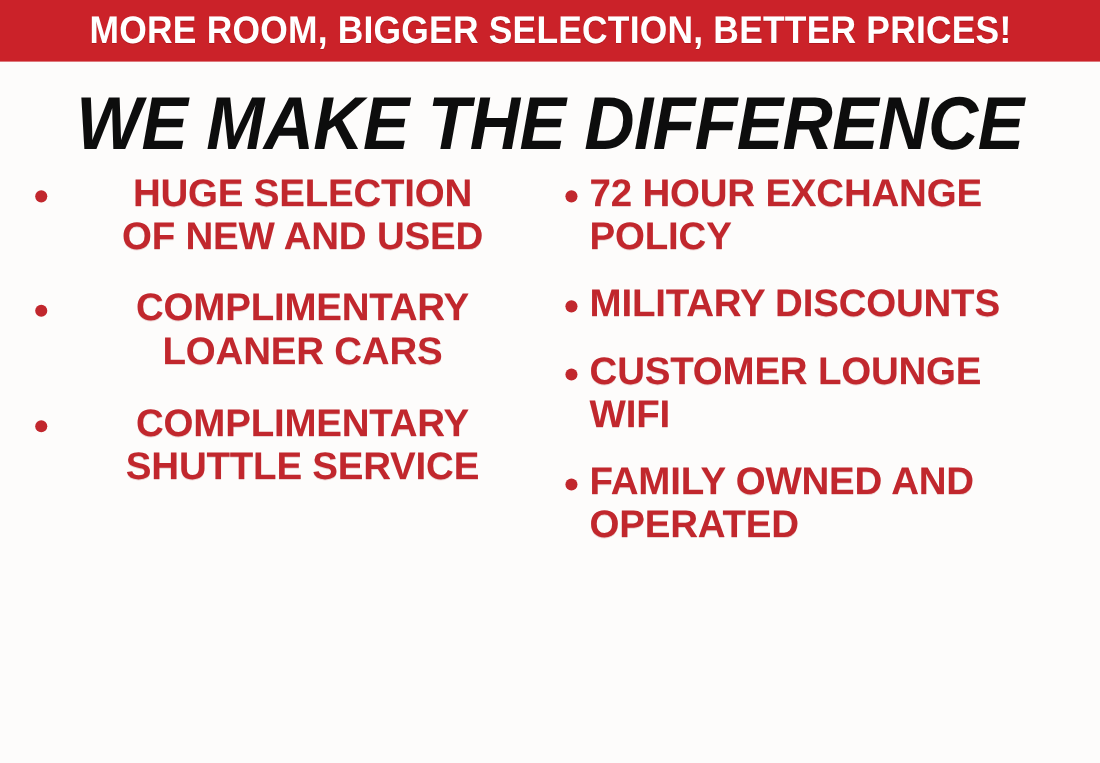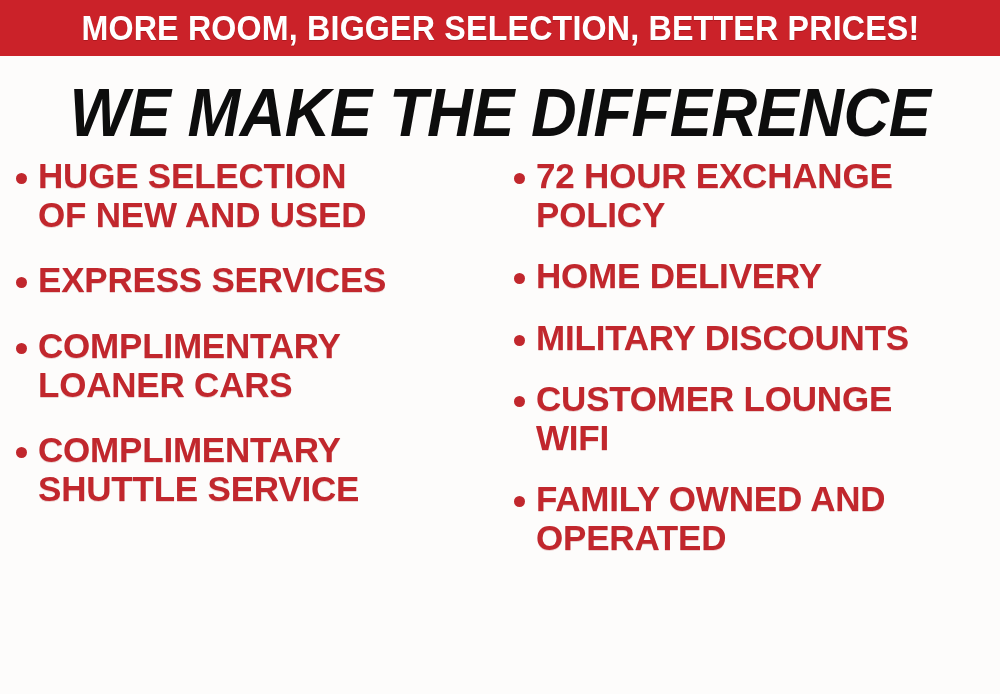--- a/index.html
+++ b/index.html
@@ -84,22 +84,23 @@
     height: 538px;
     display: flex;
     align-items: flex-start;
   }
   .column {
     box-sizing: border-box;
     height: 100%;
   }
   .column-left {
     width: 500px;
-    padding-left: 16px;
+    padding-left: 32px;
     padding-right: 4px;
+    text-align: center;
   }
   .column-right {
     width: 500px;
     padding-left: 14px;
     padding-right: 12px;
   }
 
   .bullet-item {
     display: flex;
     align-items: flex-start;
@@ -146,24 +147,20 @@
   <div class="columns">
 
     <div class="column column-left">
 
       <div class="bullet-item">
         <span class="bullet-dot"></span>
         <span class="bullet-label">HUGE SELECTION
 OF NEW AND USED</span>
       </div>
 
-      <div class="bullet-item">
-        <span class="bullet-dot"></span>
-        <span class="bullet-label">EXPRESS SERVICES</span>
-      </div>
 
 
       <div class="bullet-item">
         <span class="bullet-dot"></span>
         <span class="bullet-label">COMPLIMENTARY
 LOANER CARS</span>
       </div>
 
       <div class="bullet-item">
         <span class="bullet-dot"></span>
@@ -174,24 +171,20 @@
     </div>
 
     <div class="column column-right">
 
       <div class="bullet-item">
         <span class="bullet-dot"></span>
         <span class="bullet-label">72 HOUR EXCHANGE
 POLICY</span>
       </div>
 
-      <div class="bullet-item">
-        <span class="bullet-dot"></span>
-        <span class="bullet-label">HOME DELIVERY</span>
-      </div>
 
       <div class="bullet-item">
         <span class="bullet-dot"></span>
         <span class="bullet-label">MILITARY DISCOUNTS</span>
       </div>
 
       <div class="bullet-item">
         <span class="bullet-dot"></span>
         <span class="bullet-label">CUSTOMER LOUNGE
 WIFI</span>

